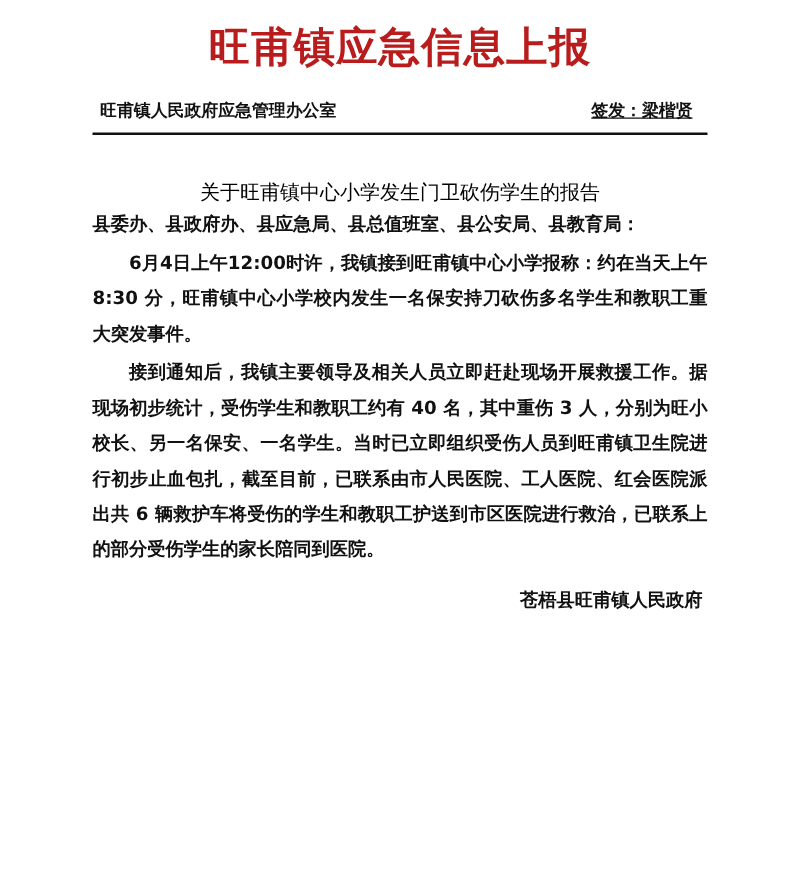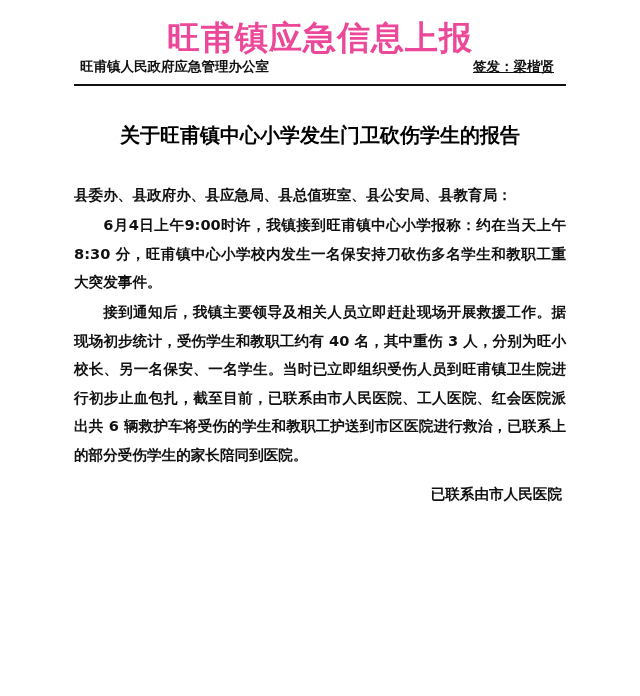--- a/index.html
+++ b/index.html
@@ -22,24 +22,25 @@
     box-sizing: border-box;
     padding: 0 74px;
   }
   .doc-title {
     margin-top: 18px;
     text-align: center;
     font-family: "DejaVu Serif", "Liberation Serif", serif;
     font-weight: bold;
     font-size: 33px;
     letter-spacing: 1px;
-    color: #ec4899;
+    color: #b91c1c;
     line-height: 1.2;
   }
   .meta-row {
+    margin-top: 22px;
     display: flex;
     justify-content: space-between;
     align-items: baseline;
     font-size: 13.5px;
     font-weight: bold;
     color: #111111;
     padding: 0 6px 8px 6px;
   }
   .meta-left {
     white-space: nowrap;
@@ -50,28 +51,27 @@
     text-decoration: underline;
   }
   .rule {
     height: 2px;
     background: #111111;
     margin: 0 0 0 0;
   }
   .subject {
     margin-top: 34px;
     text-align: center;
-    font-size: 20px;
-    font-weight: bold;
+    font-size: 16px;
+    font-weight: normal;
     line-height: 1.55;
     color: #000000;
     padding: 0 14px;
   }
   .body-text {
-    margin-top: 30px;
     font-size: 14.6px;
     line-height: 1.95;
     color: #111111;
     font-weight: bold;
     text-align: justify;
     text-justify: inter-ideograph;
   }
   .body-text p {
     margin: 0 0 2px 0;
   }
@@ -97,19 +97,19 @@
   <div class="meta-row">
     <span class="meta-left">旺甫镇人民政府应急管理办公室</span>
     <span class="meta-right">签发：梁楷贤</span>
   </div>
   <div class="rule"></div>
 
   <div class="subject">关于旺甫镇中心小学发生门卫砍伤学生的报告</div>
 
   <div class="body-text">
     <p>县委办、县政府办、县应急局、县总值班室、县公安局、县教育局：</p>
-    <p class="indent">6月4日上午9:00时许，我镇接到旺甫镇中心小学报称：约在当天上午 8:30 分，旺甫镇中心小学校内发生一名保安持刀砍伤多名学生和教职工重大突发事件。</p>
+    <p class="indent">6月4日上午12:00时许，我镇接到旺甫镇中心小学报称：约在当天上午 8:30 分，旺甫镇中心小学校内发生一名保安持刀砍伤多名学生和教职工重大突发事件。</p>
     <p class="indent">接到通知后，我镇主要领导及相关人员立即赶赴现场开展救援工作。据现场初步统计，受伤学生和教职工约有 40 名，其中重伤 3 人，分别为旺小校长、另一名保安、一名学生。当时已立即组织受伤人员到旺甫镇卫生院进行初步止血包扎，截至目前，已联系由市人民医院、工人医院、红会医院派出共 6 辆救护车将受伤的学生和教职工护送到市区医院进行救治，已联系上的部分受伤学生的家长陪同到医院。</p>
   </div>
 
-  <div class="signature">已联系由市人民医院</div>
+  <div class="signature">苍梧县旺甫镇人民政府</div>
 
 </div>
 
 </body></html>

